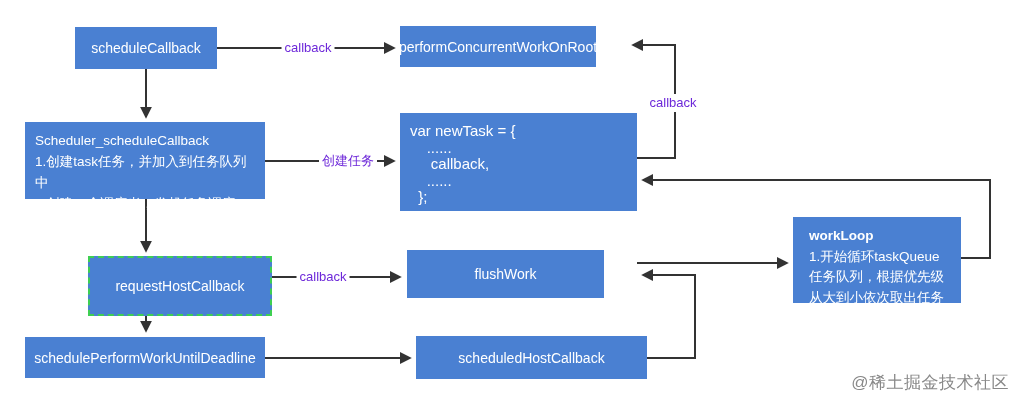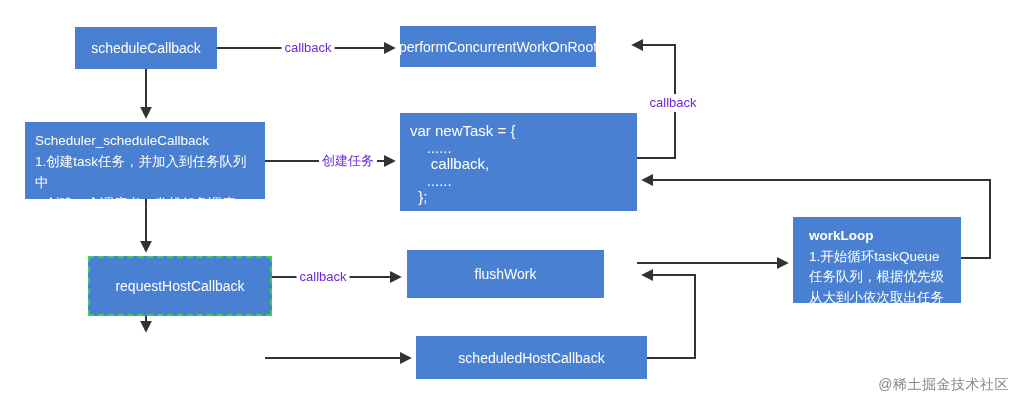--- a/index.html
+++ b/index.html
@@ -18,21 +18,21 @@
   .codebox{white-space:pre;font-size:15px;line-height:16.5px;padding:10px 0 0 10px;}
   .workloop-title{font-weight:bold;display:block;}
   .edge-label{
     position:absolute;z-index:3;background:#ffffff;color:#6d28d9;
     font-size:13px;line-height:16px;padding:1px 3px;white-space:nowrap;
     transform:translate(-50%,-50%);
     text-align:right;
   }
   .watermark{
     position:absolute;z-index:3;right:6px;bottom:11px;color:#888888;
-    font-size:14px;letter-spacing:0.5px;
+    font-size:17px;letter-spacing:0.5px;
   }
 </style>
 </head>
 <body>
 
 <div id="canvas">
 
   <svg id="edges" viewBox="0 0 1015 405" xmlns="http://www.w3.org/2000/svg">
     <defs>
       <marker id="arr" viewBox="0 0 10 10" refX="8.5" refY="5" markerWidth="6" markerHeight="6" orient="auto-start-reverse">
@@ -79,20 +79,23 @@
   </div>
 
   <div class="node center selected" style="left:54px;top:256px;width:184px;height:60px;margin-left:34px;">
     <span>requestHostCallback</span>
   </div>
 
   <div class="node center" style="left:407px;top:250px;width:197px;height:48px;">
     <span>flushWork</span>
   </div>
 
+  <div class="node center" style="left:25px;top:337px;width:240px;height:41px;">
+    <span>schedulePerformWorkUntilDeadline</span>
+  </div>
 
   <div class="node center" style="left:416px;top:336px;width:231px;height:43px;">
     <span>scheduledHostCallback</span>
   </div>
 
   <div class="edge-label" style="left:308px;top:48px;">callback</div>
 
   <div class="edge-label" style="left:348px;top:161px;">创建任务</div>
 
   <div class="edge-label" style="left:673px;top:103px;">callback</div>

